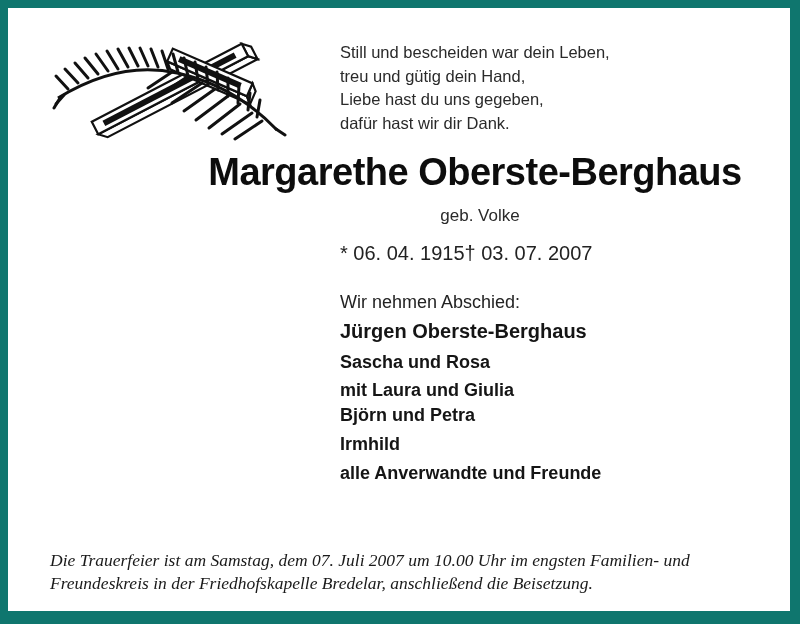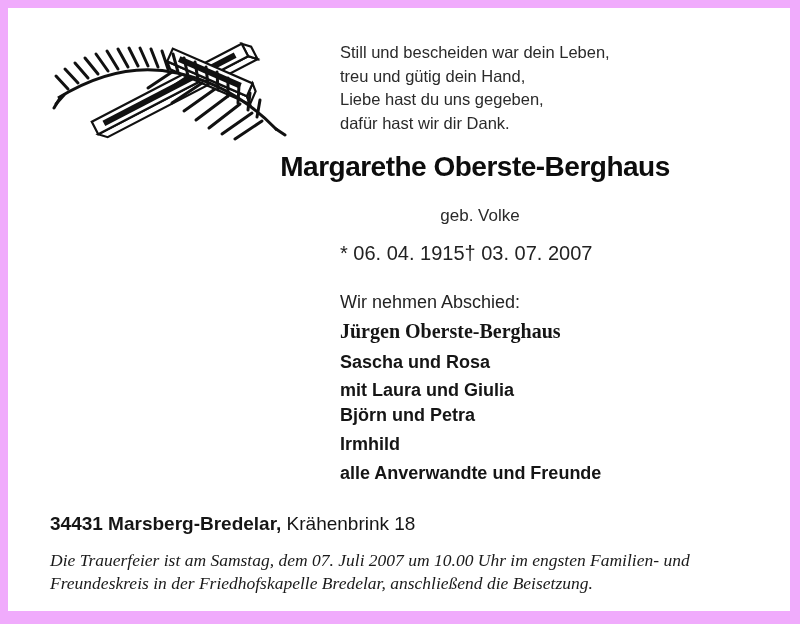--- a/index.html
+++ b/index.html
@@ -1,27 +1,27 @@
 <!DOCTYPE html>
 <html><head>
 <meta charset="utf-8">
 <style>
   html,body{margin:0;padding:0;}
   body{width:800px;height:624px;font-family:"Liberation Sans",sans-serif;}
-  .page{position:relative;width:800px;height:624px;background:#f0abfc;overflow:hidden;}
+  .page{position:relative;width:800px;height:624px;background:#0f766e;overflow:hidden;}
   .sheet{position:absolute;left:8px;top:8px;width:782px;height:603px;background:#fff;color:#151515;}
   .abs{position:absolute;}
   .verse{left:332px;top:33px;font-size:16.5px;line-height:23.5px;color:#2a2a2a;}
-  .title{left:166px;top:143px;width:602px;text-align:center;font-size:28px;font-weight:bold;letter-spacing:-0.5px;white-space:nowrap;color:#0d0d0d;}
+  .title{left:166px;top:143px;width:602px;text-align:center;font-size:38px;font-weight:bold;letter-spacing:-0.5px;white-space:nowrap;color:#0d0d0d;}
   .maiden{left:166px;top:198px;width:612px;text-align:center;font-size:17px;color:#2a2a2a;}
   .dates{left:332px;top:234px;font-size:20px;color:#222;white-space:nowrap;}
   .dates .death{}
   .intro{left:332px;top:284px;font-size:18px;color:#232323;}
   .mourner{left:332px;font-size:18px;font-weight:bold;color:#151515;white-space:nowrap;}
-  .mourner.serif{font-family:Liberation Serif, serif;font-size:20px;}
+  .mourner.serif{font-family:Liberation Sans, sans-serif;font-size:20px;}
   .m0{top:312px;} .m1{top:344px;} .m2{top:372px;} .m3{top:397px;} .m4{top:426px;} .m5{top:455px;}
   .address{left:42px;top:505px;font-size:19px;color:#151515;white-space:nowrap;}
   .address .bold{font-weight:bold;}
   .funeral{left:42px;top:541px;font-family:"Liberation Serif",serif;font-size:17.5px;line-height:23px;color:#1a1a1a;white-space:nowrap;font-style:italic;}
   .illustration{left:44px;top:24px;}
   svg line{stroke:#111;stroke-linecap:round;}
   svg .stem{stroke:#111;stroke-width:3;fill:none;}
   svg .leaf{stroke-width:3;}
   svg .beamface{fill:#fff;stroke:#111;stroke-width:2.2;}
   svg .stripe{fill:#111;stroke:none;}
@@ -100,24 +100,20 @@
 
     <div class="abs intro">Wir nehmen Abschied:</div>
 
     <div class="abs mourner serif m0">Jürgen Oberste-Berghaus</div>
     <div class="abs mourner m1">Sascha und Rosa</div>
     <div class="abs mourner m2">mit Laura und Giulia</div>
     <div class="abs mourner m3">Björn und Petra</div>
     <div class="abs mourner m4">Irmhild</div>
     <div class="abs mourner m5">alle Anverwandte und Freunde</div>
 
-    <div class="abs address">
-      <span class="bold">34431 Marsberg-Bredelar,</span>
-      <span>Krähenbrink 18</span>
-    </div>
 
     <div class="abs funeral">
       <div>Die Trauerfeier ist am Samstag, dem 07. Juli 2007 um 10.00 Uhr im engsten Familien- und</div>
       <div>Freundeskreis in der Friedhofskapelle Bredelar, anschließend die Beisetzung.</div>
     </div>
 
   </div>
 </div>
 
 </body></html>

